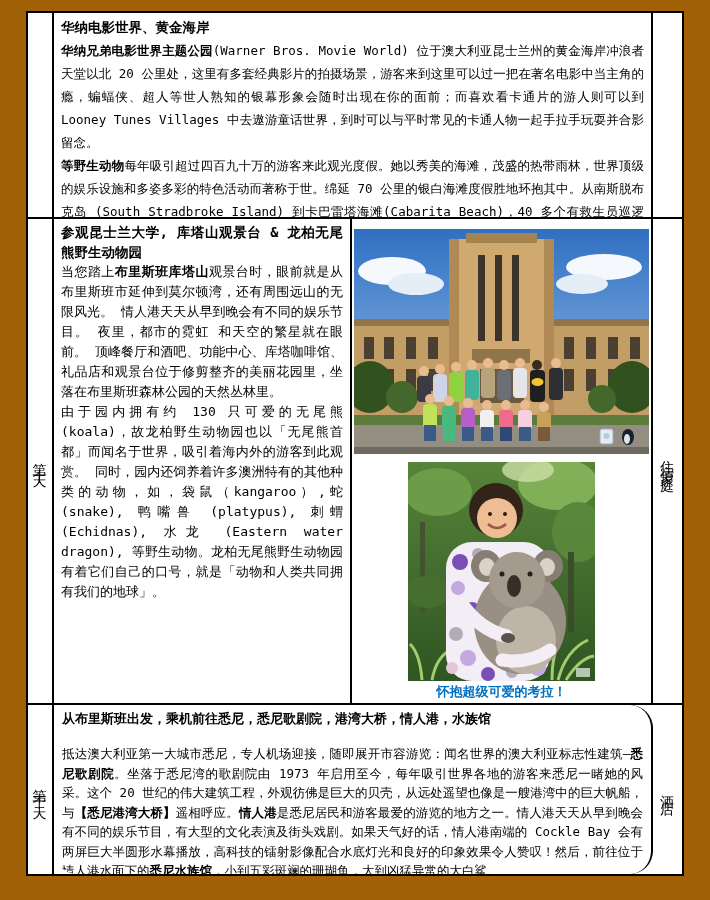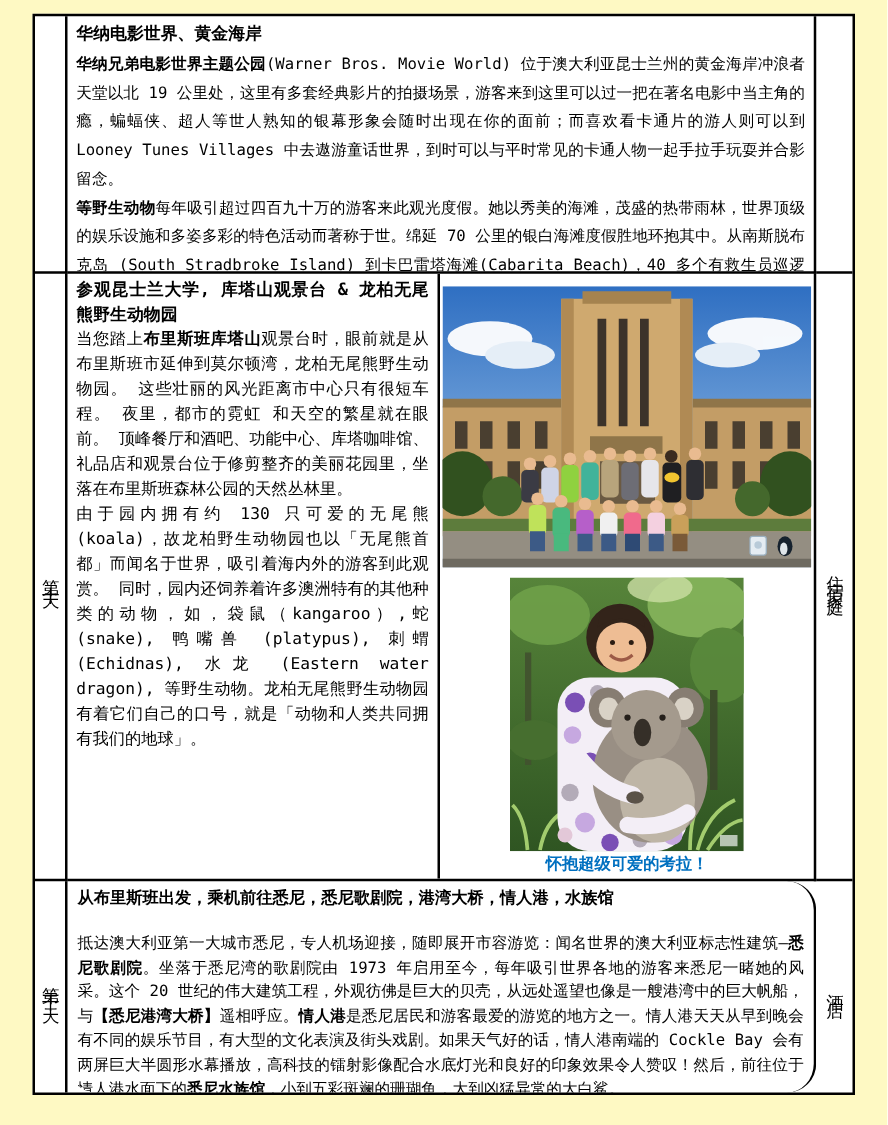--- a/index.html
+++ b/index.html
@@ -1,17 +1,17 @@
 <!DOCTYPE html>
 <html><head>
 <meta charset="utf-8">
 <style>
   html,body{margin:0;padding:0;background:#fff;}
   .page{
-    position:relative;width:710px;height:900px;background:#fef9c3;overflow:hidden;
+    position:relative;width:710px;height:900px;background:#a16207;overflow:hidden;
     font-family:"DejaVu Sans Mono","DejaVu Sans",monospace;color:#000;
   }
   .itinerary{
     position:absolute;left:26px;top:11px;width:654px;height:861px;
     display:grid;grid-template-columns:26px 1fr 29px;grid-template-rows:206px 486px 1fr;
     border:2px solid #000;background:#fff;
   }
   .cell{border-right:2px solid #000;border-bottom:2px solid #000;box-sizing:border-box;overflow:hidden;}
   .last-col{border-right:none;}
   .last-row{border-bottom:none;}
@@ -44,33 +44,33 @@
 </style>
 </head>
 <body>
 
 <div class="page">
   <div class="itinerary">
 
     <div class="cell vcell"></div>
     <div class="cell cont-cell">
       <p class="doc-title">华纳电影世界、黄金海岸</p>
-      <p><span class="b">华纳兄弟电影世界主题公园</span><span>(Warner Bros. Movie World) 位于澳大利亚昆士兰州的黄金海岸冲浪者天堂以北 19 公里处，这里有多套经典影片的拍摄场景，游客来到这里可以过一把在著名电影中当主角的瘾，蝙蝠侠、超人等世人熟知的银幕形象会随时出现在你的面前；而喜欢看卡通片的游人则可以到 Looney Tunes Villages 中去遨游童话世界，到时可以与平时常见的卡通人物一起手拉手玩耍并合影留念。</span></p>
+      <p><span class="b">华纳兄弟电影世界主题公园</span><span>(Warner Bros. Movie World) 位于澳大利亚昆士兰州的黄金海岸冲浪者天堂以北 20 公里处，这里有多套经典影片的拍摄场景，游客来到这里可以过一把在著名电影中当主角的瘾，蝙蝠侠、超人等世人熟知的银幕形象会随时出现在你的面前；而喜欢看卡通片的游人则可以到 Looney Tunes Villages 中去遨游童话世界，到时可以与平时常见的卡通人物一起手拉手玩耍并合影留念。</span></p>
       <p><span class="b">等野生动物</span><span>每年吸引超过四百九十万的游客来此观光度假。她以秀美的海滩，茂盛的热带雨林，世界顶级的娱乐设施和多姿多彩的特色活动而著称于世。绵延 70 公里的银白海滩度假胜地环抱其中。从南斯脱布克岛 (South Stradbroke Island) 到卡巴雷塔海滩(Cabarita Beach)，40 多个有救生员巡逻的金色海滩如明珠般地散落在长达 70 公里的海岸线上。最著名的海滩有冲浪者天堂海滩 (Surfers Paradise)。</span></p>
 
     </div>
     <div class="cell vcell last-col"></div>
 
     <div class="cell vcell">
       <span class="vtext">第十天</span>
     </div>
     <div class="cell d10-wrap">
       <div class="d10-text">
         <p class="d10-title">参观昆士兰大学, 库塔山观景台 &amp; 龙柏无尾熊野生动物园</p>
-        <p><span>当您踏上</span><span class="b">布里斯班库塔山</span><span>观景台时，眼前就是从布里斯班市延伸到莫尔顿湾，龙柏无尾熊野生动物园。 这些壮丽的风光距离市中心只有很短车程。 夜里，都市的霓虹 和天空的繁星就在眼前。 顶峰餐厅和酒吧、功能中心、库塔咖啡馆、礼品店和观景台位于修剪整齐的美丽花园里，坐落在布里斯班森林公园的天然丛林里。</span></p>
+        <p><span>当您踏上</span><span class="b">布里斯班库塔山</span><span>观景台时，眼前就是从布里斯班市延伸到莫尔顿湾，还有周围远山的无限风光。 情人港天天从早到晚会有不同的娱乐节目。 夜里，都市的霓虹 和天空的繁星就在眼前。 顶峰餐厅和酒吧、功能中心、库塔咖啡馆、礼品店和观景台位于修剪整齐的美丽花园里，坐落在布里斯班森林公园的天然丛林里。</span></p>
         <p>由于园内拥有约 130 只可爱的无尾熊(koala)，故龙柏野生动物园也以「无尾熊首都」而闻名于世界，吸引着海内外的游客到此观赏。 同时，园内还饲养着许多澳洲特有的其他种类的动物，如，袋鼠（kangaroo）,蛇 (snake), 鸭嘴兽 (platypus), 刺蝟(Echidnas), 水龙 (Eastern water dragon), 等野生动物。龙柏无尾熊野生动物园有着它们自己的口号，就是「动物和人类共同拥有我们的地球」。</p>
 
       </div>
       <div class="d10-media">
 
         <div class="photo-frame">
           <svg width="295" height="225" viewBox="0 0 295 225" xmlns="http://www.w3.org/2000/svg">
             <defs>
               <linearGradient id="sky" x1="0" y1="0" x2="0" y2="1">
                 <stop offset="0" stop-color="#2f6fc2"></stop>

